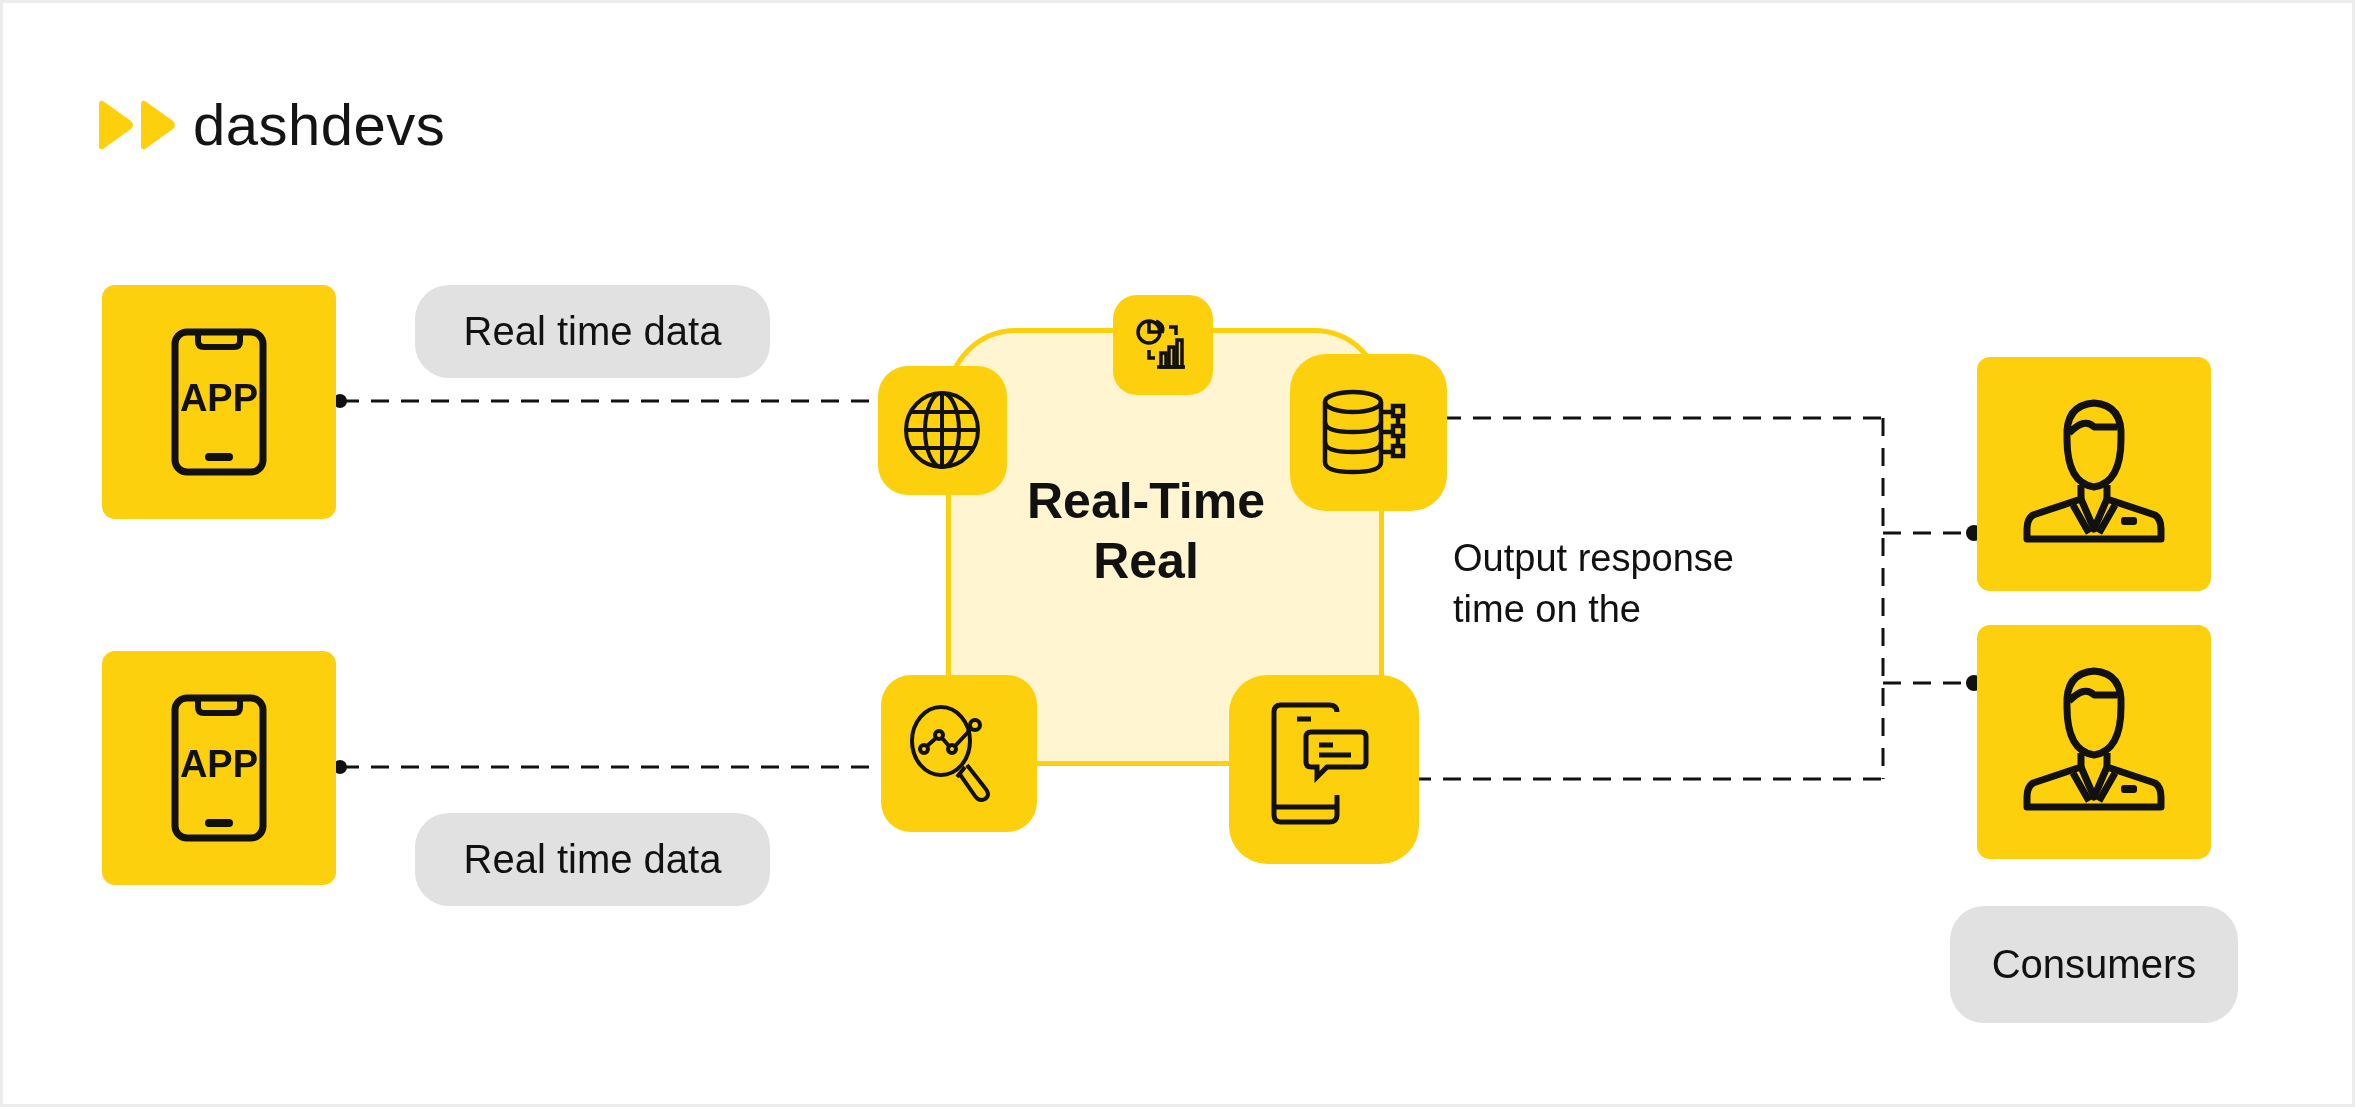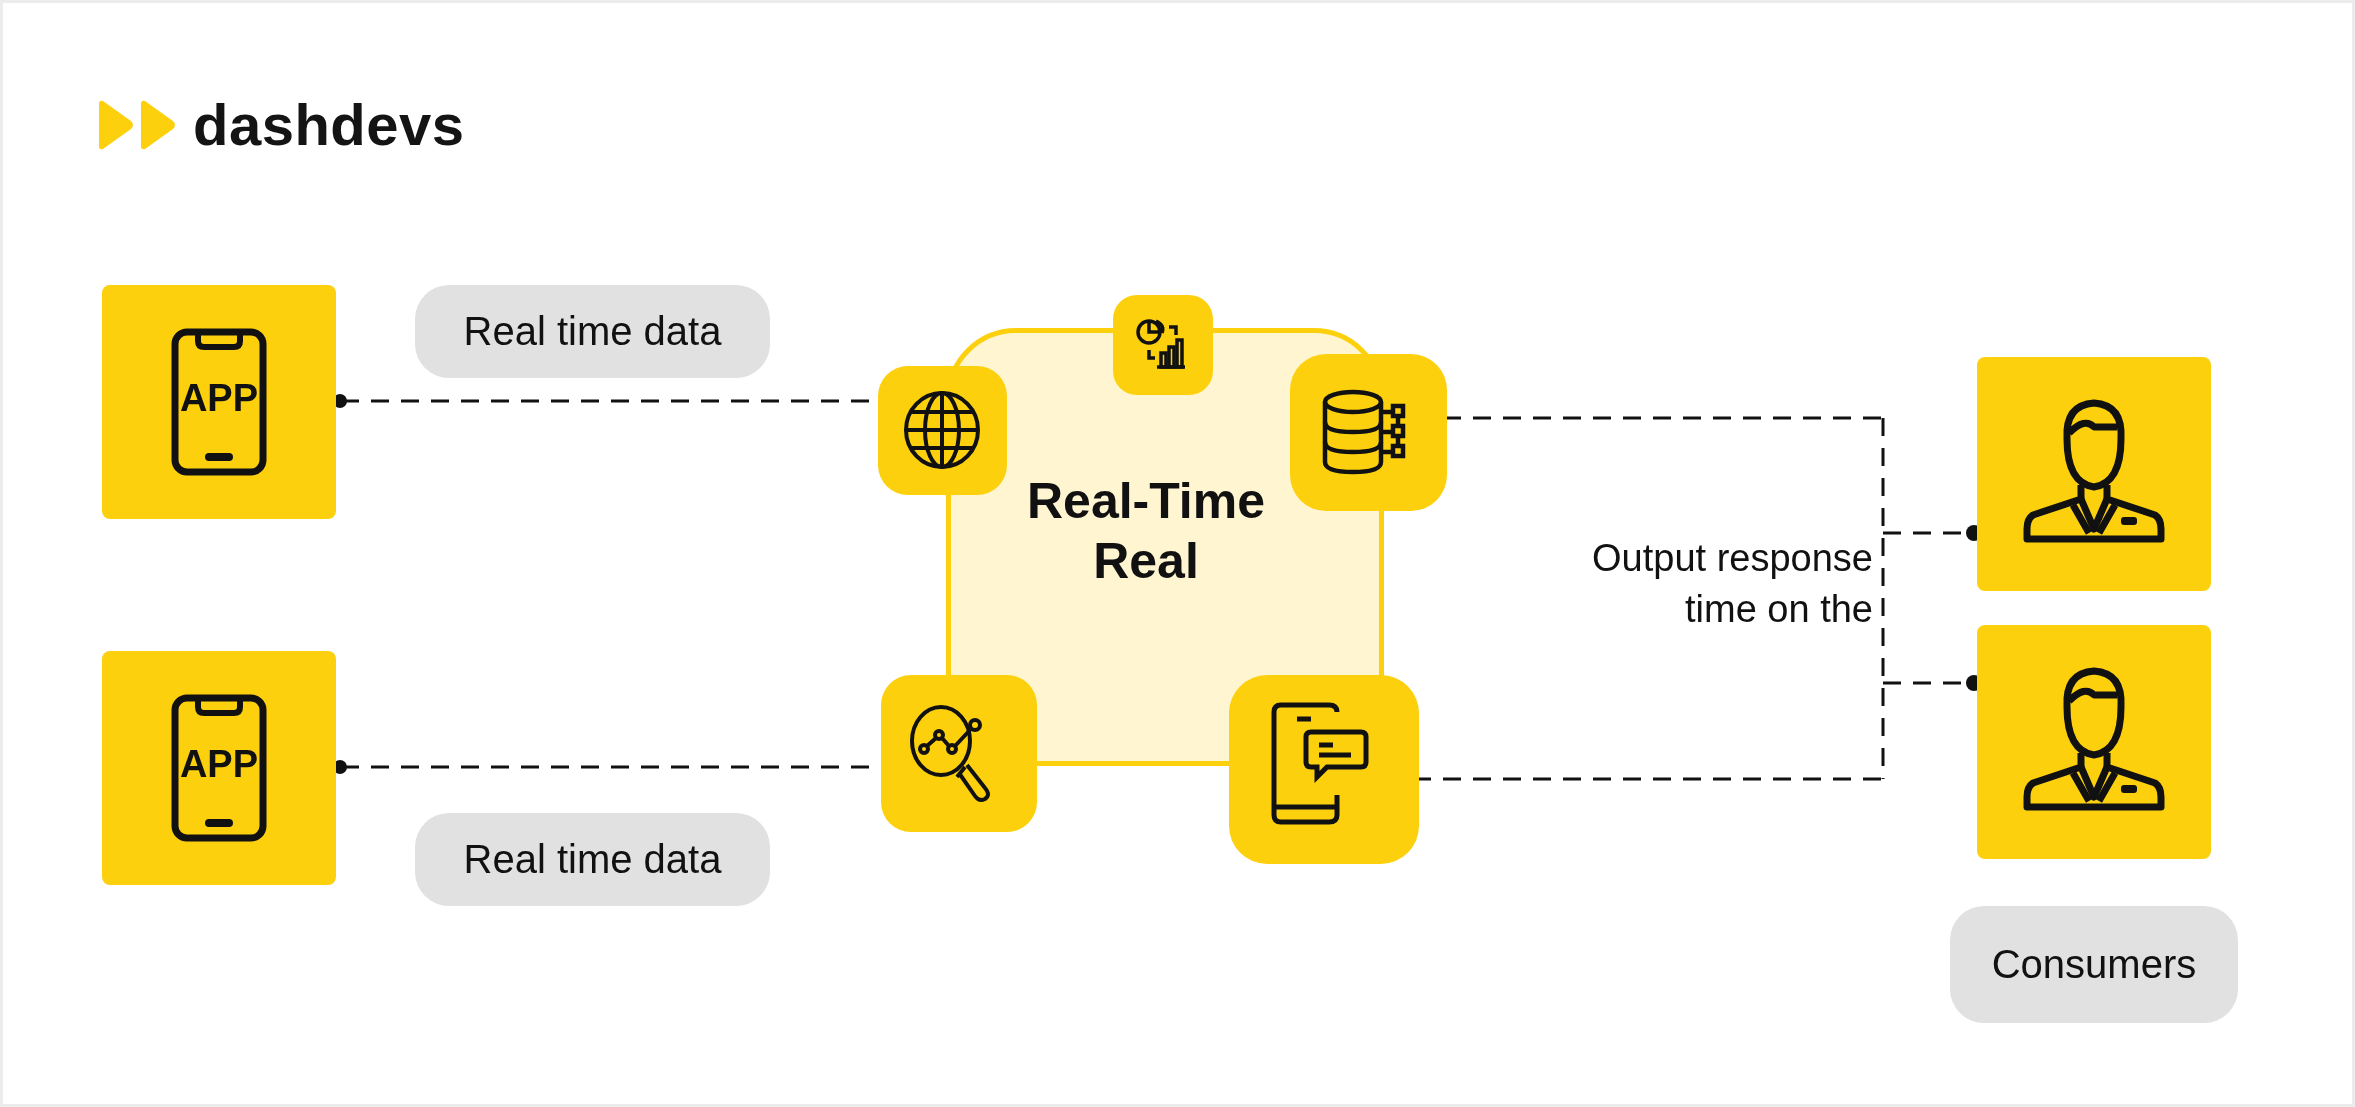--- a/index.html
+++ b/index.html
@@ -1,25 +1,25 @@
 <!DOCTYPE html>
 <html><head>
 <meta charset="utf-8">
 <style>
   html, body { margin: 0; padding: 0; }
   body { width: 2355px; height: 1107px; background: #ececec; font-family: "Liberation Sans", sans-serif; overflow: hidden; }
   #canvas { position: absolute; left: 3px; top: 3px; width: 2349px; height: 1101px; background: #ffffff; overflow: hidden; }
   .abs { position: absolute; }
-  .tile { position: absolute; background: #fdd00e; border-radius: 8px; }
+  .tile { position: absolute; background: #fdd00e; border-radius: 13px; }
   .tile svg { position: absolute; left: 0; top: 0; width: 100%; height: 100%; }
   .pill { position: absolute; background: #e1e1e1; border-radius: 34px; display: flex; align-items: center; justify-content: center; font-weight: normal; font-size: 40px; color: #111; }
-  .logo-text { font-weight: bold; font-size: 58px; color: #141414; letter-spacing: 0.5px; }
+  .logo-text { font-weight: normal; font-size: 58px; color: #141414; letter-spacing: 0.5px; }
   .center-box { position: absolute; background: #fff6d1; border: 5px solid #fdd00e; border-radius: 70px; }
   .center-title { position: absolute; text-align: center; font-weight: bold; font-size: 50px; line-height: 60px; color: #111; }
-  .output-text { position: absolute; text-align: right; font-size: 38px; line-height: 51px; color: #111; }
+  .output-text { position: absolute; text-align: left; font-size: 38px; line-height: 51px; color: #111; }
   svg.lines { position: absolute; left: 0; top: 0; width: 2349px; height: 1101px; }
 </style>
 </head>
 <body>
 
 <div id="canvas">
 
   <svg class="lines" viewBox="0 0 2349 1101">
     <g stroke="#111" stroke-width="3" fill="none" stroke-dasharray="18 12">
       <line x1="338" y1="398" x2="878" y2="398"></line>

